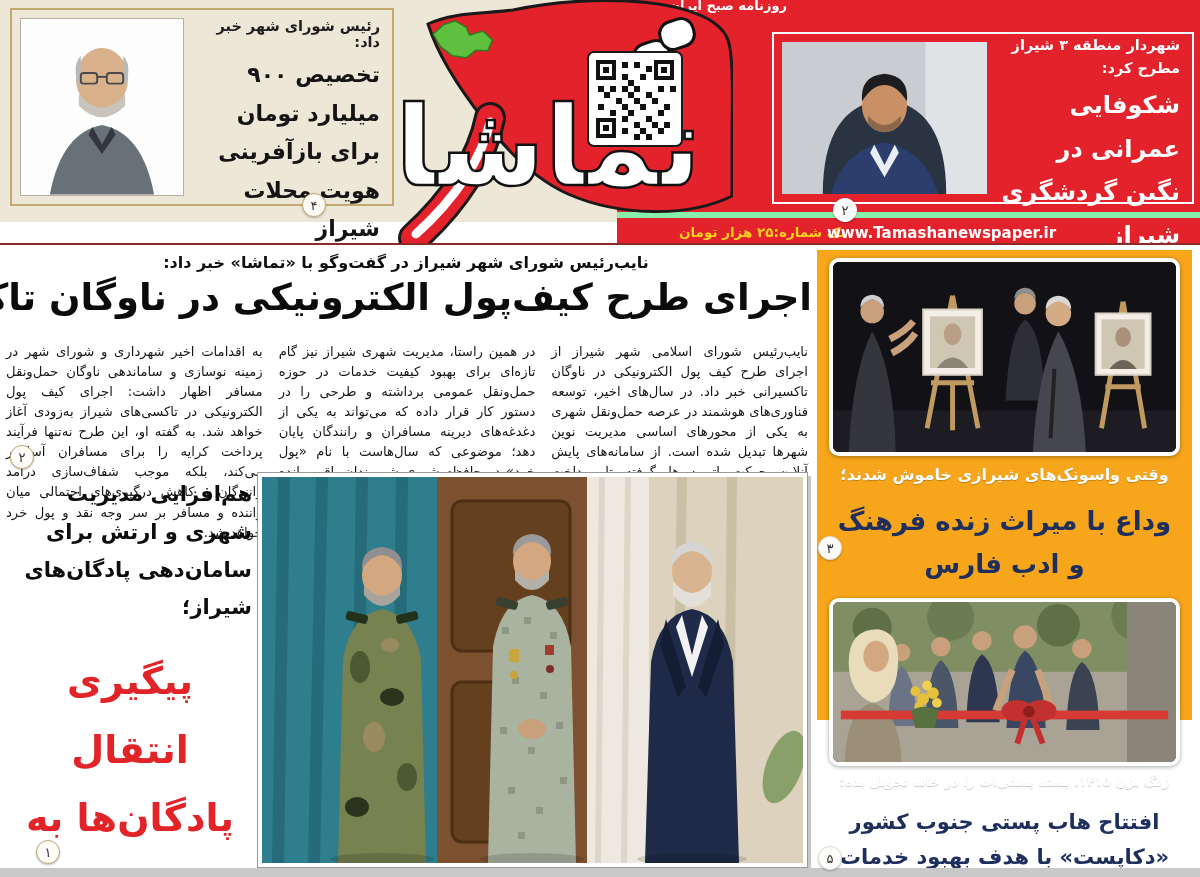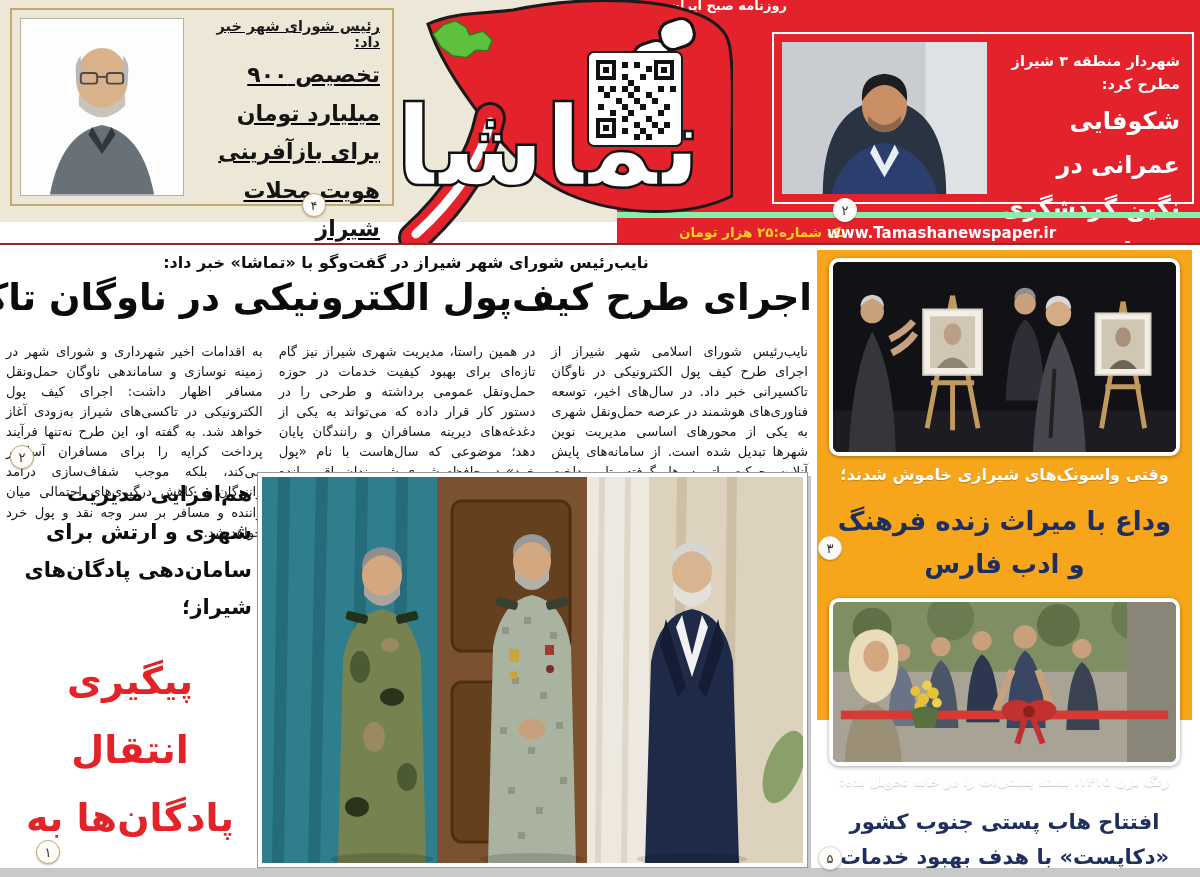--- a/index.html
+++ b/index.html
@@ -4,32 +4,32 @@
 <style>
   * { margin:0; padding:0; box-sizing:border-box; }
   body { background:#888; font-family:"DejaVu Sans", sans-serif; }
   #page { position:relative; width:1200px; height:877px; background:#fff; overflow:hidden;
           margin:0 auto; direction:rtl; font-family:"DejaVu Sans", sans-serif; }
 
   
   .beige-panel { position:absolute; left:0; top:0; width:620px; height:222px; background:#EDE7D7; }
   .tl-box { position:absolute; left:10px; top:8px; width:384px; height:198px;
             border:2px solid #C4A96F; background:#EDE7D7; display:flex; direction:rtl; }
-  .tl-text { width:206px; padding:8px 12px 12px 4px;text-decoration:underline; }
+  .tl-text { width:206px; padding:8px 12px 12px 4px; }
   .tl-kicker { font-size:14.5px; color:#1c1c1c; font-weight:bold; margin-bottom:6px; }
   .tl-headline { font-size:22px; font-weight:900; color:#141414; line-height:1.75; text-align:right; }
   .tl-photo { flex:1; margin:8px 2px 8px 8px; background:#fff; border:1px solid #b6b0a0; overflow:hidden; }
 
   .red-panel { position:absolute; left:617px; top:0; width:583px; height:243px; background:#E4222B; }
   .tagline { position:absolute; left:10px; top:-2px; color:#fff; font-size:13px; font-weight:bold;
              display:flex; align-items:center; gap:8px; direction:rtl; }
   .tagline .lead-rule { width:34px; border-top:2px dashed #fff; display:inline-block; }
   .red-box { position:absolute; left:155px; top:32px; width:422px; height:172px; border:2px solid #fff;
              display:flex; direction:rtl; }
-  .tr-text { flex:1; padding:16px 12px 0 6px; color:#fff; }
+  .tr-text { flex:1; padding:0 12px 0 6px; color:#fff; }
   .tr-kicker { font-size:14.5px; font-weight:bold; line-height:1.6; }
   .tr-headline { font-size:24px; font-weight:900; line-height:1.8; margin-top:4px; text-align:right; }
   .tr-photo { width:205px; margin:8px; background:#cfd3d8; overflow:hidden; }
   .price-bar { position:absolute; left:0; top:212px; width:583px; height:31px; border-top:6px solid #86efac; }
   .price { position:absolute; left:62px; top:6px; color:#ffd21e; font-size:13.5px; font-weight:bold; }
   .website { position:absolute; left:210px; top:6px; color:#fff; font-size:15px; font-weight:bold; direction:ltr;text-align:right; }
 
   .logo { position:absolute; left:398px; top:0; width:335px; height:244px; }
 
   .date-strip { position:absolute; left:0; top:222px; width:617px; height:21px; background:#EDE7D7;

